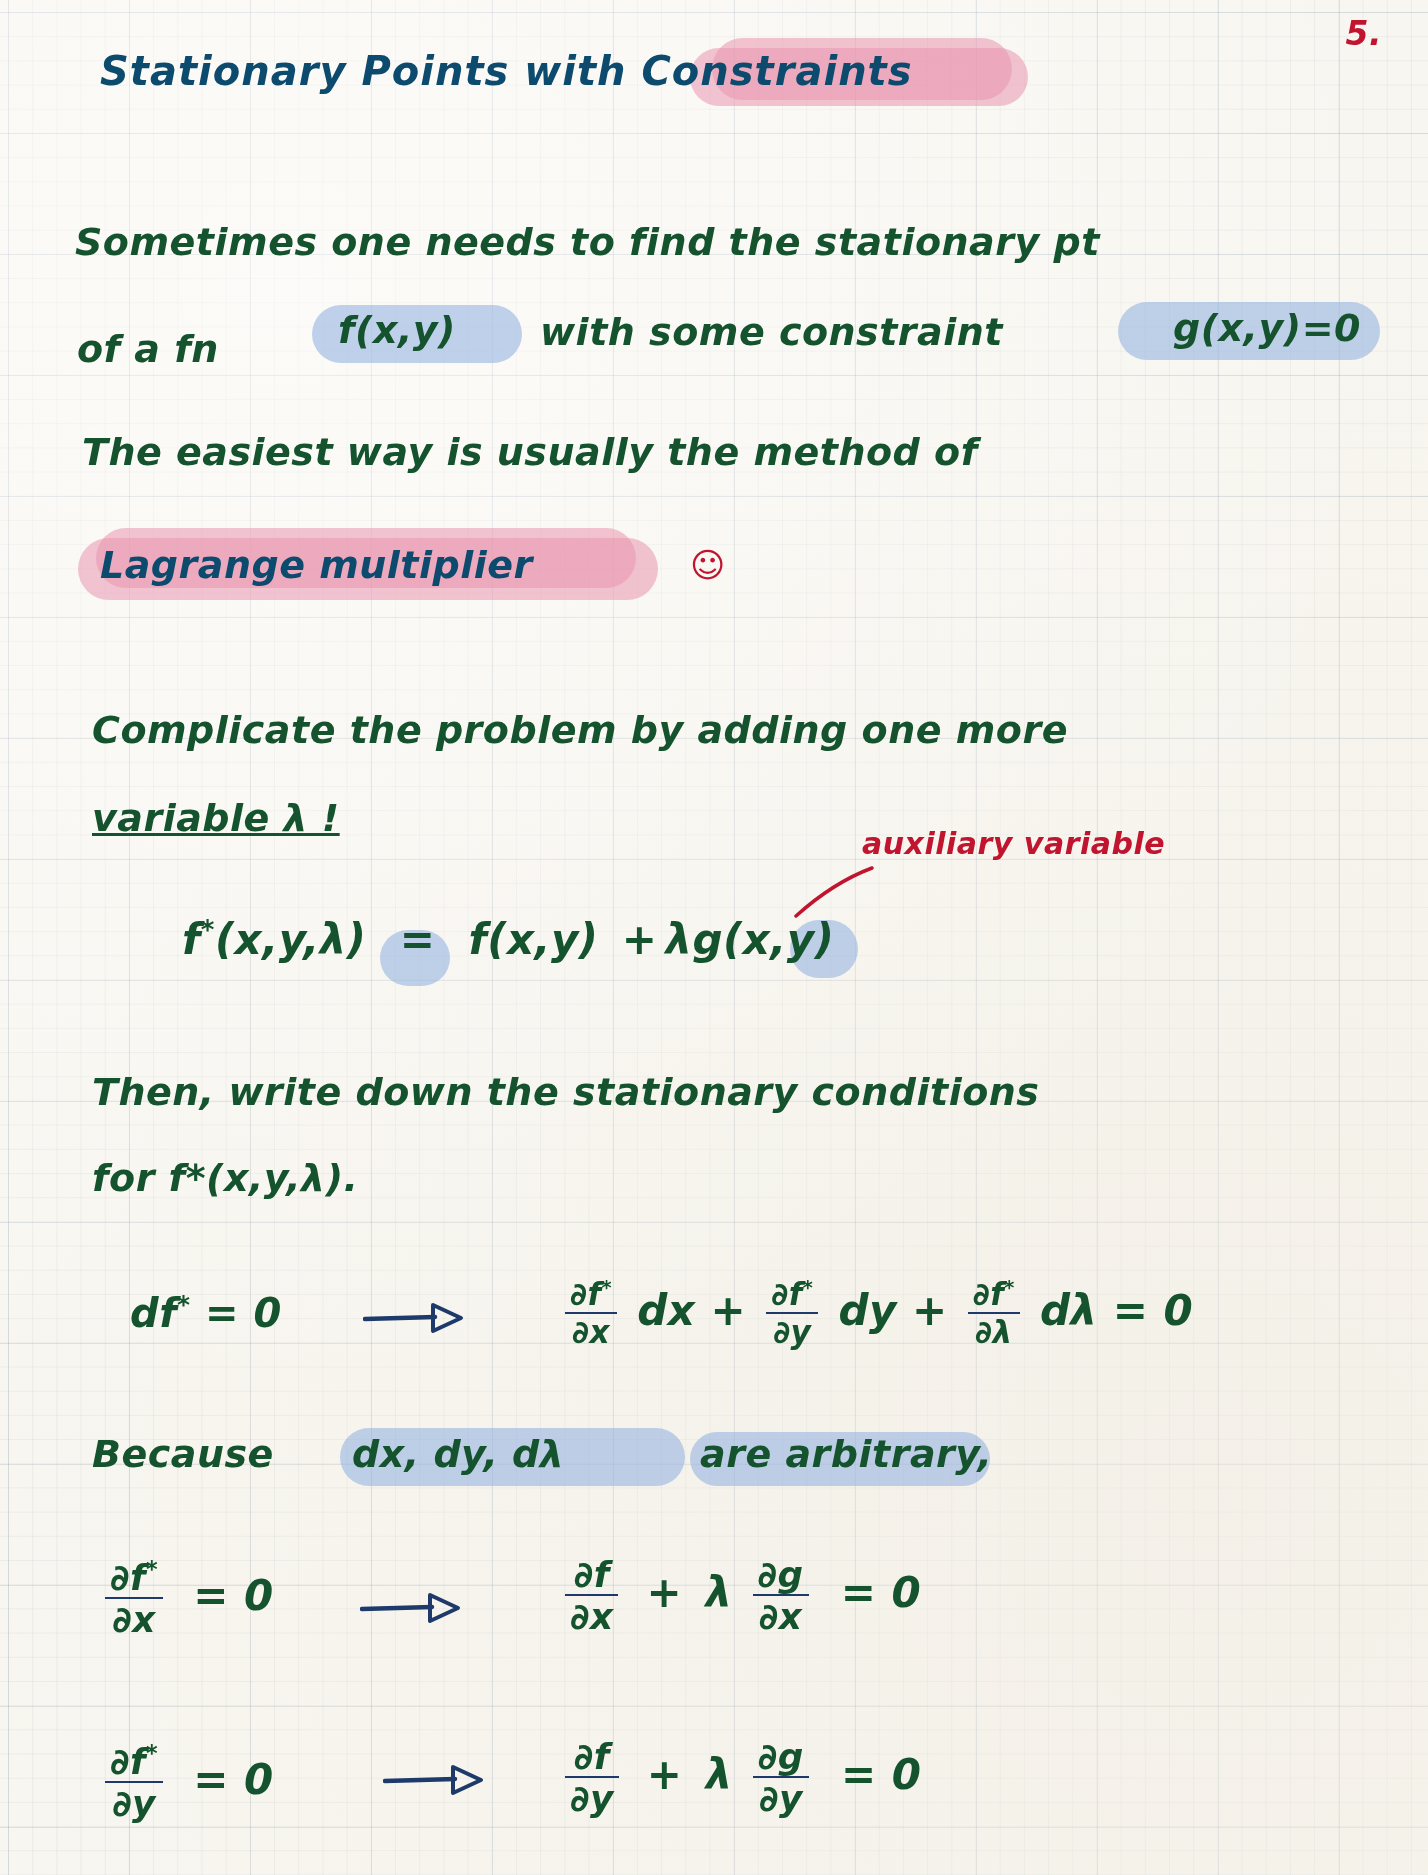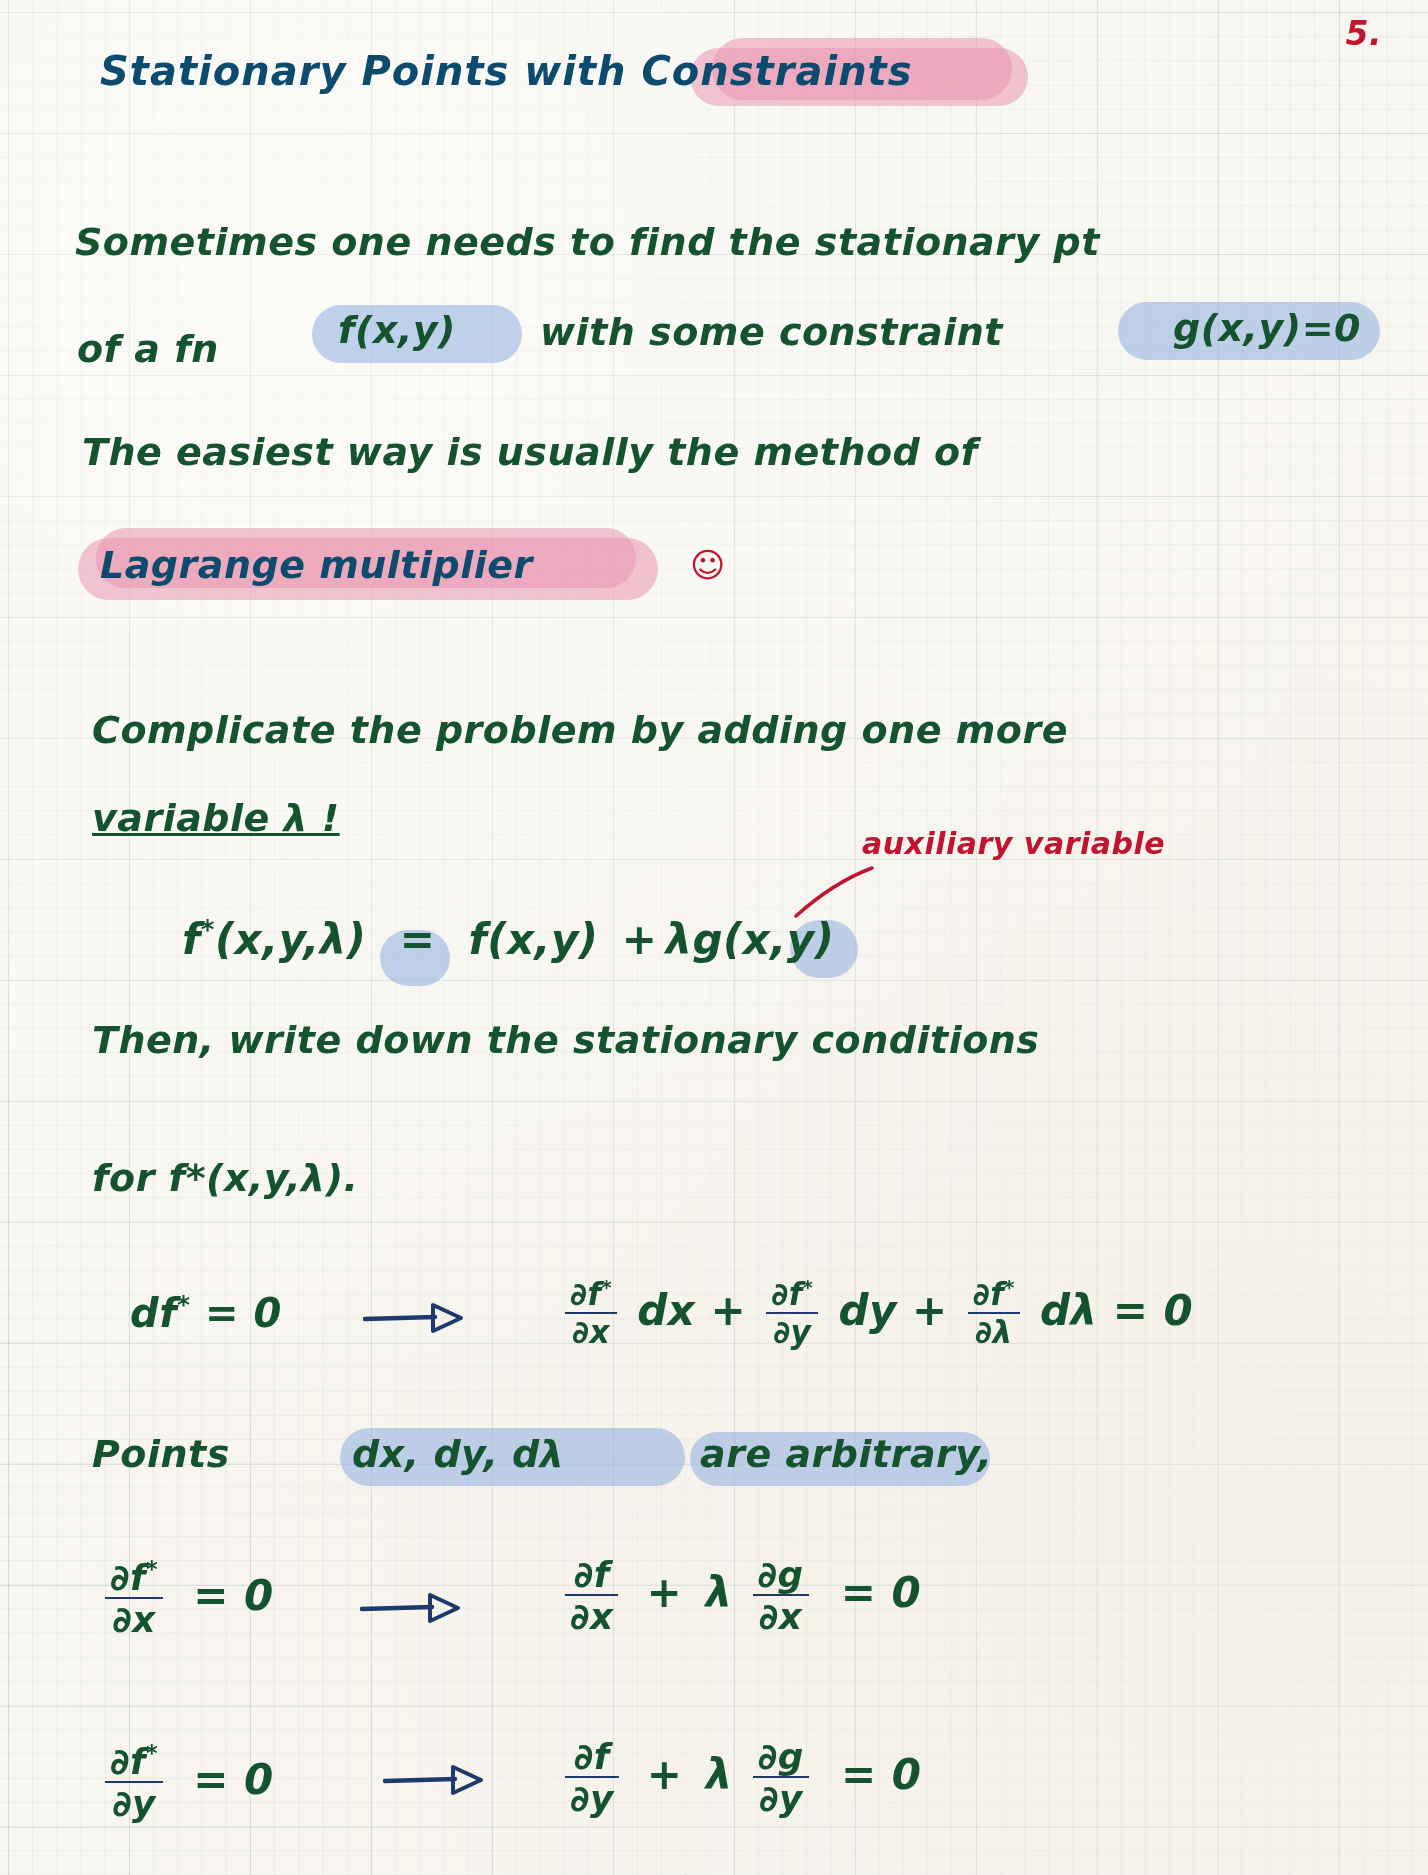--- a/index.html
+++ b/index.html
@@ -160,21 +160,21 @@
 <div class="hl hl-blue" style="left:380px; top:930px; width:70px; height:56px; border-radius:30px;"></div>
 <div class="hl hl-blue" style="left:790px; top:920px; width:68px; height:58px; border-radius:30px;"></div>
 
 <div class="ink lyr" style="left:182px; top:915px; font-size:42px;">
   <span>f</span><span class="sup">*</span><span>(x,y,λ)</span>
   <span style="padding:0 18px;">=</span>
   <span>f(x,y)</span>
   <span style="padding:0 8px;">+</span><span>λ</span><span>g(x,y)</span>
 </div>
 
-<div class="ink body-line lyr" style="left:92px; top:1020px;font-style:italic;">Then, write down the stationary conditions</div>
+<div class="ink body-line lyr" style="left:92px; top:1072px;font-style:italic;">Then, write down the stationary conditions</div>
 <div class="ink body-line lyr" style="left:92px; top:1158px;">for f*(x,y,λ).</div>
 
 <div class="ink lyr" style="left:130px; top:1290px; font-size:40px;">
   <span>df</span><span class="sup">*</span>
   <span>= 0</span>
 </div>
 <svg class="lyr arrowsvg" style="position:absolute; left:355px; top:1300px;" width="105" height="36" viewBox="0 0 105 36">
   <path d="M2 19 L72 17" stroke="#1d3a6b" stroke-width="4.5" fill="none" stroke-linecap="round"></path>
   <path d="M70 5 L98 18 L70 31 Z" stroke="#1d3a6b" stroke-width="4" fill="none" stroke-linejoin="round"></path>
 </svg>
@@ -196,21 +196,21 @@
     <span class="num"><span>∂f</span><span class="sup">*</span></span>
     <span class="den">∂λ</span>
   </span>
   <span>dλ</span>
   <span>= 0</span>
 </div>
 
 <div class="hl hl-blue" style="left:340px; top:1428px; width:345px; height:58px;"></div>
 <div class="hl hl-blue" style="left:690px; top:1432px; width:300px; height:54px;"></div>
 
-<div class="ink body-line lyr" style="left:92px; top:1434px;">Points</div>
+<div class="ink body-line lyr" style="left:92px; top:1434px;">Because</div>
 <div class="ink body-line lyr" style="left:352px; top:1434px;">dx, dy, dλ</div>
 <div class="ink body-line lyr" style="left:700px; top:1434px;">are arbitrary,</div>
 
 <div class="ink lyr" style="left:100px; top:1558px; font-size:42px;">
   <span class="frac" style="font-size:0.85em;">
     <span class="num"><span>∂f</span><span class="sup">*</span></span>
     <span class="den">∂x</span>
   </span>
   <span style="padding-left:10px;">= 0</span>
 </div>

